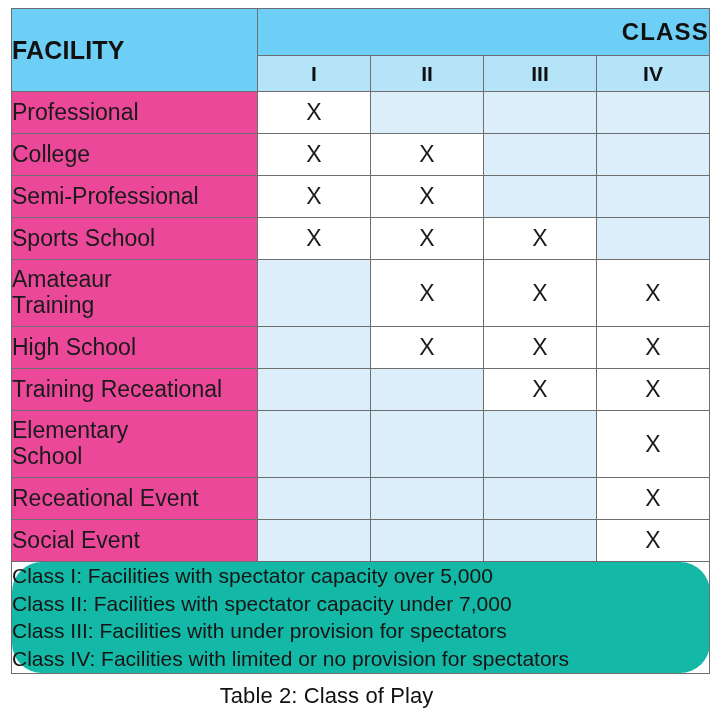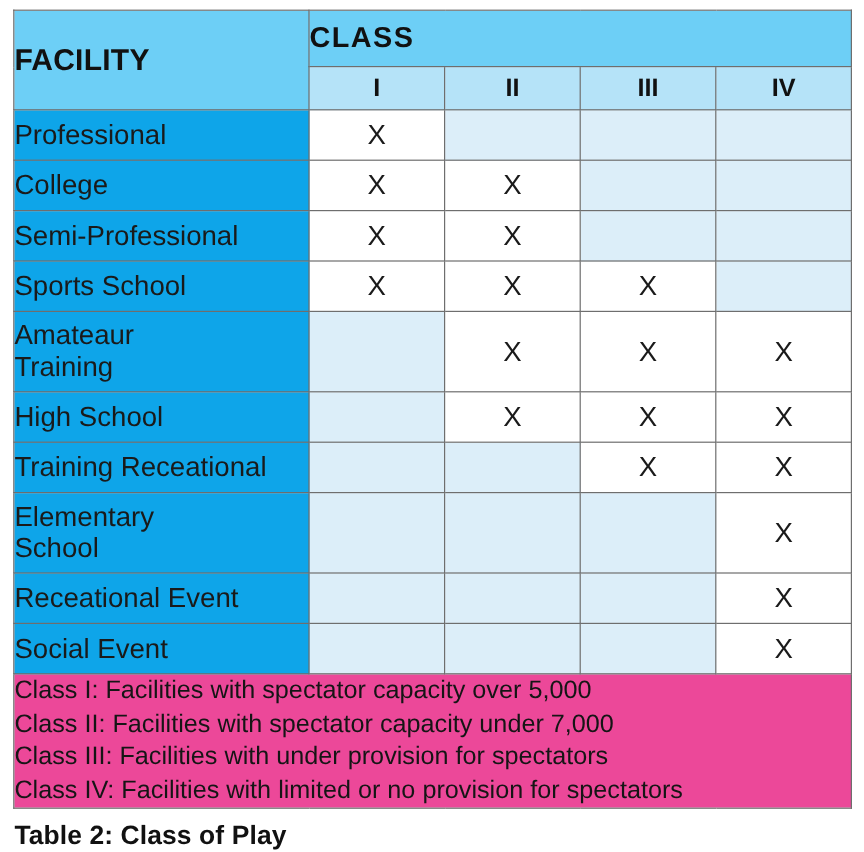--- a/index.html
+++ b/index.html
@@ -47,77 +47,79 @@
     text-align: left;
     font-size: 25px;
     font-weight: bold;
     letter-spacing: .2px;
     padding: 0 0 0 10px;
     height: 81px;
     color: #111;
   }
   th.class-head {
     background: #6dcff6;
-    text-align: left;
+    text-align: right;
     font-size: 24px;
     font-weight: bold;
     letter-spacing: 1.2px;
     height: 46px;
     color: #111;
   }
   th.class-sub {
     background: #b5e3f8;
     text-align: center;
     font-size: 21px;
     font-weight: bold;
     height: 35px;
     color: #111;
   }
 
   
   td.facility-cell {
-    background: #0ea5e9;
+    background: #ec4899;
     text-align: left;
     font-size: 23px;
     padding: 3px 0 4px 10px;
     line-height: 1.12;
     color: #1a1a1a;
     white-space: pre-line;
   }
   td.mark-cell {
     text-align: center;
     font-size: 23px;
     color: #1a1a1a;
   }
   td.mark-cell.filled { background: #ffffff; }
   td.mark-cell.empty  { background: #dceef9; }
 
   tr.r-single td { height: 41px; }
   tr.r-double td { height: 66px; }
 
   
   td.notes-cell {
-    background: #ec4899;
+    background: #14b8a6;
     padding: 7px 0 9px 11px;
     border-top: 1px solid #6e6e6e;
+    border-radius: 30px;
   }
   .note-line {
     font-size: 21px;
     line-height: 1.32;
     color: #151515;
     white-space: nowrap;
   }
 
   
   .caption {
     margin: 9px 0 0 1px;
     font-size: 22px;
-    font-weight: bold;
+    font-weight: normal;
     color: #111;
     letter-spacing: .1px;
+    text-align: center;
   }
 </style>
 </head>
 <body>
 
 <div id="page">
 
   <table class="class-table">
     <colgroup>
       <col class="c-facility">

